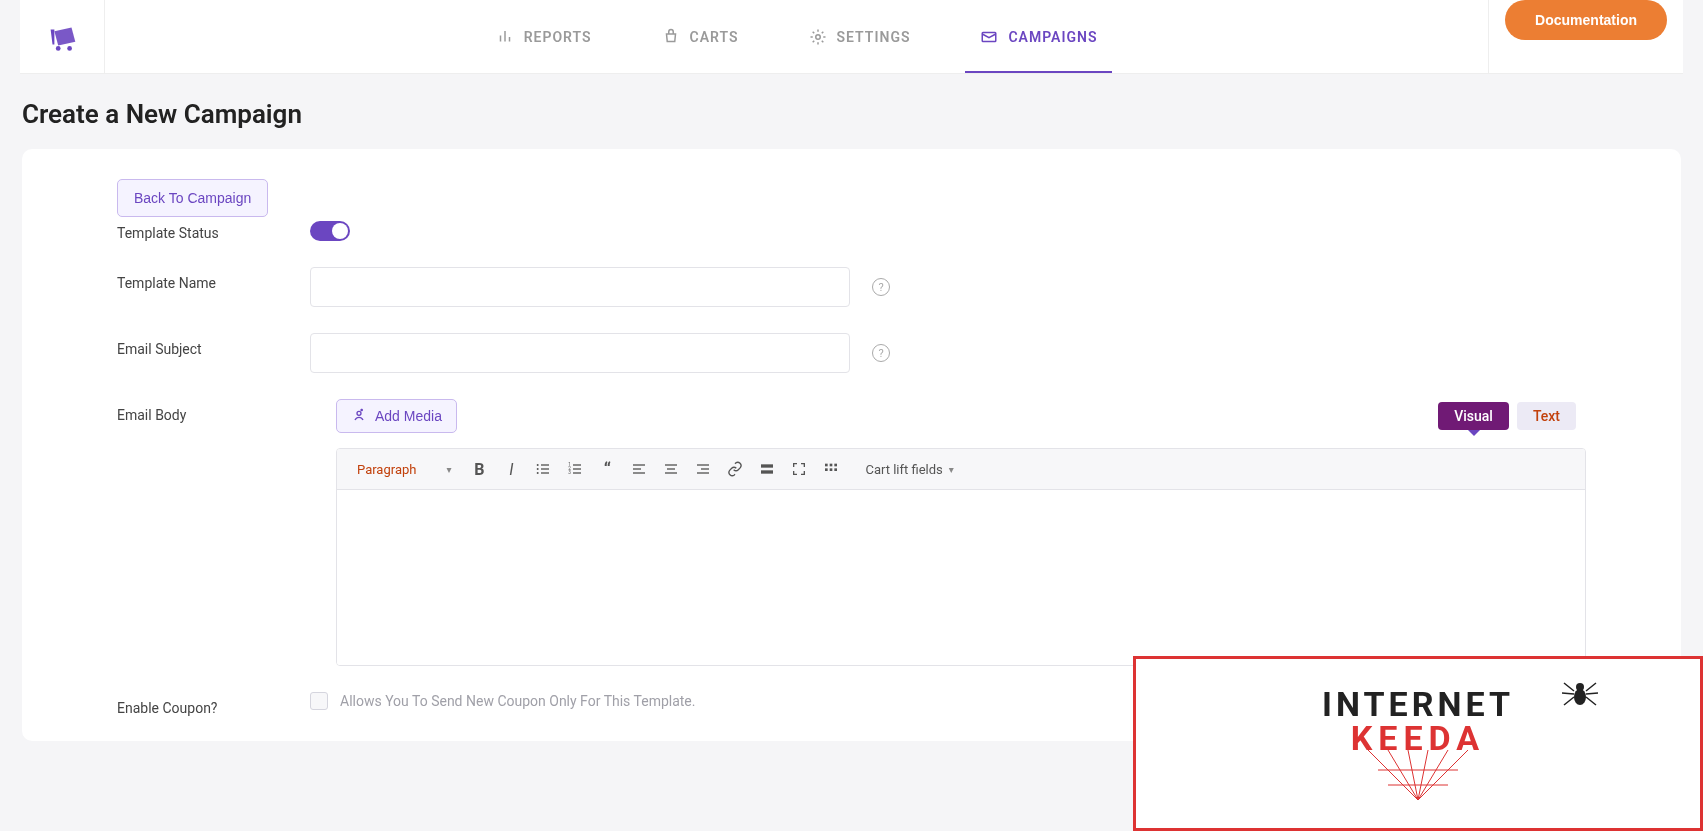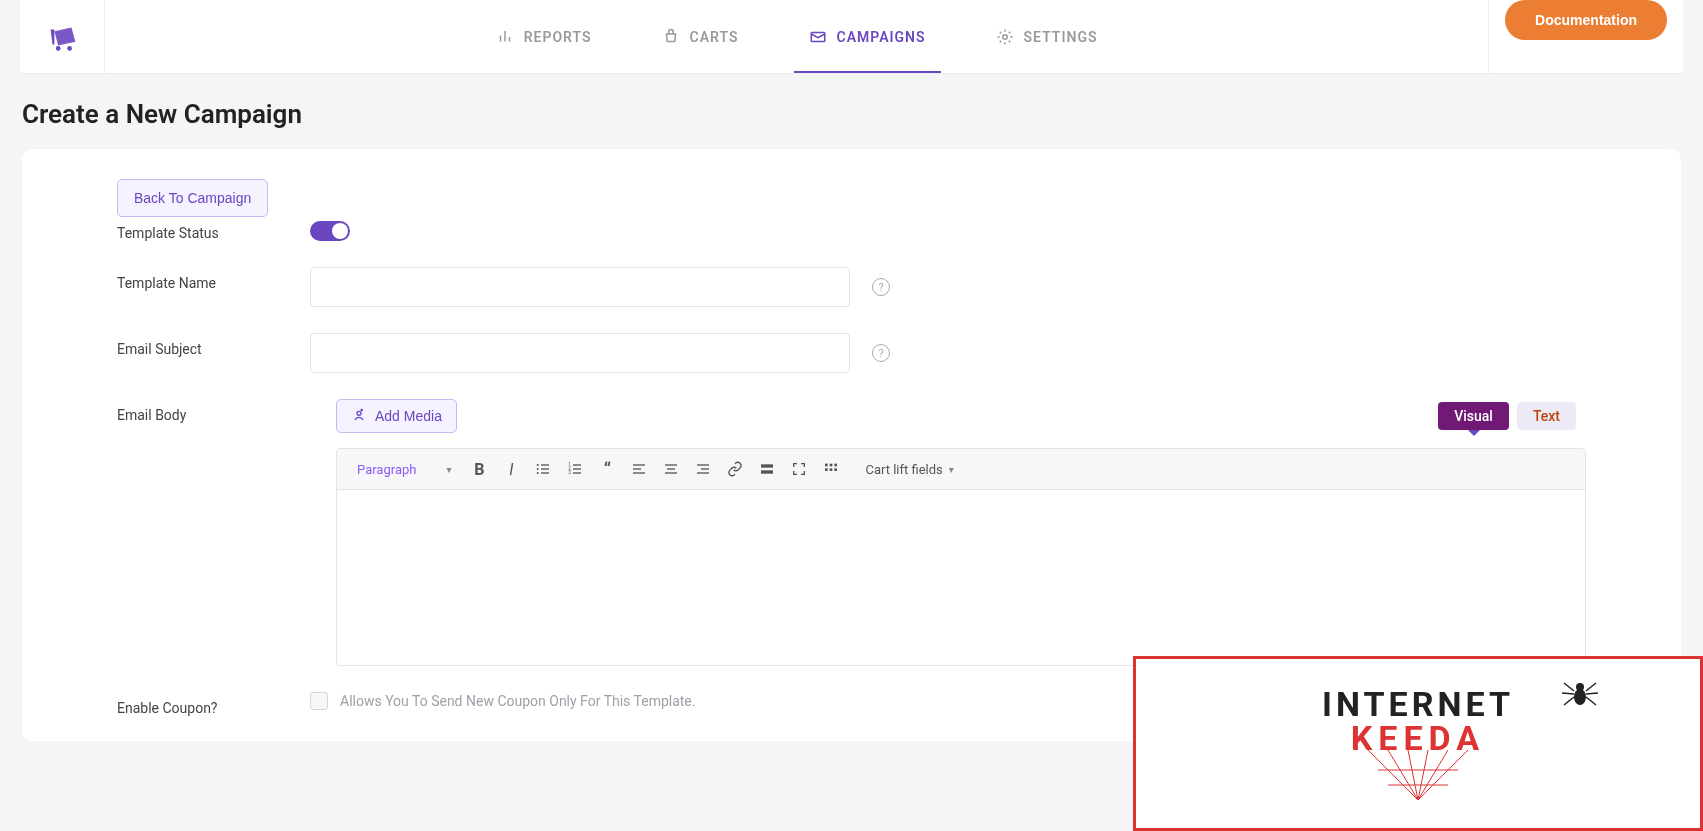--- a/index.html
+++ b/index.html
@@ -36,21 +36,21 @@
     .editor-controls { display: flex; justify-content: space-between; align-items: center; margin-bottom: 15px; }
     .add-media-btn { background: #f5f3ff; border: 1px solid #c9b9ee; color: #6b46c1; padding: 8px 14px; font-size: 14px; font-weight: 500; border-radius: 5px; cursor: pointer; display: flex; align-items: center; gap: 8px; }
     .tabs { display: flex; gap: 8px; margin-right: 10px; }
     .tab { padding: 6px 16px; font-size: 14px; font-weight: 500; border-radius: 4px; cursor: pointer; position: relative; }
     .tab.active { background: #701a75; color: #fff; }
     .tab.active::after { content: ""; position: absolute; bottom: -6px; left: 50%; transform: translateX(-50%); border: 6px solid transparent; border-top-color: #6b46c1; border-bottom: none; }
     .tab.inactive { background: #eceaf5; color: #c2410c; }
     
     .editor-box { border: 1px solid #e3e3e8; border-radius: 4px; overflow: hidden; }
     .toolbar { background: #f7f7f9; border-bottom: 1px solid #e3e3e8; display: flex; align-items: center; padding: 6px 10px; gap: 4px; }
-    .para-select { display: flex; align-items: center; gap: 30px; font-size: 13px; color: #8b5cf6; padding: 4px 10px; cursor: pointer; }
+    .para-select { display: flex; align-items: center; gap: 30px; font-size: 13px; color: #c2410c; padding: 4px 10px; cursor: pointer; }
     .para-select::after { content: "▾"; font-size: 10px; color: #888; }
     .tbtn { width: 28px; height: 28px; display: flex; align-items: center; justify-content: center; cursor: pointer; color: #555; }
     .fields-select { display: flex; align-items: center; gap: 6px; font-size: 13px; color: #555; padding: 4px 10px; cursor: pointer; margin-left: 6px; }
     .fields-select::after { content: "▾"; font-size: 10px; color: #888; }
     .editor-content { height: 175px; background: #fff; }
     
     .coupon-row { display: flex; align-items: center; }
     .coupon-check { width: 18px; height: 18px; border: 1px solid #d5d5de; border-radius: 3px; background: #f7f7f9; margin-right: 12px; cursor: pointer; }
     .coupon-desc { font-size: 14px; color: #a0a0a8; }
     
@@ -80,33 +80,33 @@
           <path d="M6 18 L6 10 M12 18 L12 4 M18 18 L18 12"></path>
         </svg>
       <span>REPORTS</span>
     </div>
     <div class="nav-item">
       <svg viewBox="0 0 24 24" fill="none" stroke="currentColor" stroke-width="2">
           <path d="M6 8 L18 8 L17 18 L7 18 Z M9 8 L9 5 A3 3 0 0 1 15 5 L15 8"></path>
         </svg>
       <span>CARTS</span>
     </div>
+    <div class="nav-item">
+      <svg viewBox="0 0 24 24" fill="none" stroke="currentColor" stroke-width="2">
+          <circle cx="12" cy="12" r="3"></circle>
+          <path d="M12 2 L12 5 M12 19 L12 22 M4.9 4.9 L7 7 M17 17 L19.1 19.1 M2 12 L5 12 M19 12 L22 12 M4.9 19.1 L7 17 M17 7 L19.1 4.9"></path>
+        </svg>
+      <span>SETTINGS</span>
+    </div>
     <div class="nav-item active">
       <svg viewBox="0 0 24 24" fill="none" stroke="currentColor" stroke-width="2">
           <rect x="3" y="6" width="18" height="12" rx="1"></rect>
           <path d="M3 8 L12 13 L21 8"></path>
         </svg>
       <span>CAMPAIGNS</span>
-    </div>
-    <div class="nav-item">
-      <svg viewBox="0 0 24 24" fill="none" stroke="currentColor" stroke-width="2">
-          <circle cx="12" cy="12" r="3"></circle>
-          <path d="M12 2 L12 5 M12 19 L12 22 M4.9 4.9 L7 7 M17 17 L19.1 19.1 M2 12 L5 12 M19 12 L22 12 M4.9 19.1 L7 17 M17 7 L19.1 4.9"></path>
-        </svg>
-      <span>SETTINGS</span>
     </div>
   </div>
   <div class="topbar-right">
     <button class="doc-btn">Documentation</button>
   </div>
 </div>
 
 <h1 class="page-title">Create a New Campaign</h1>
 
 <div class="panel">

